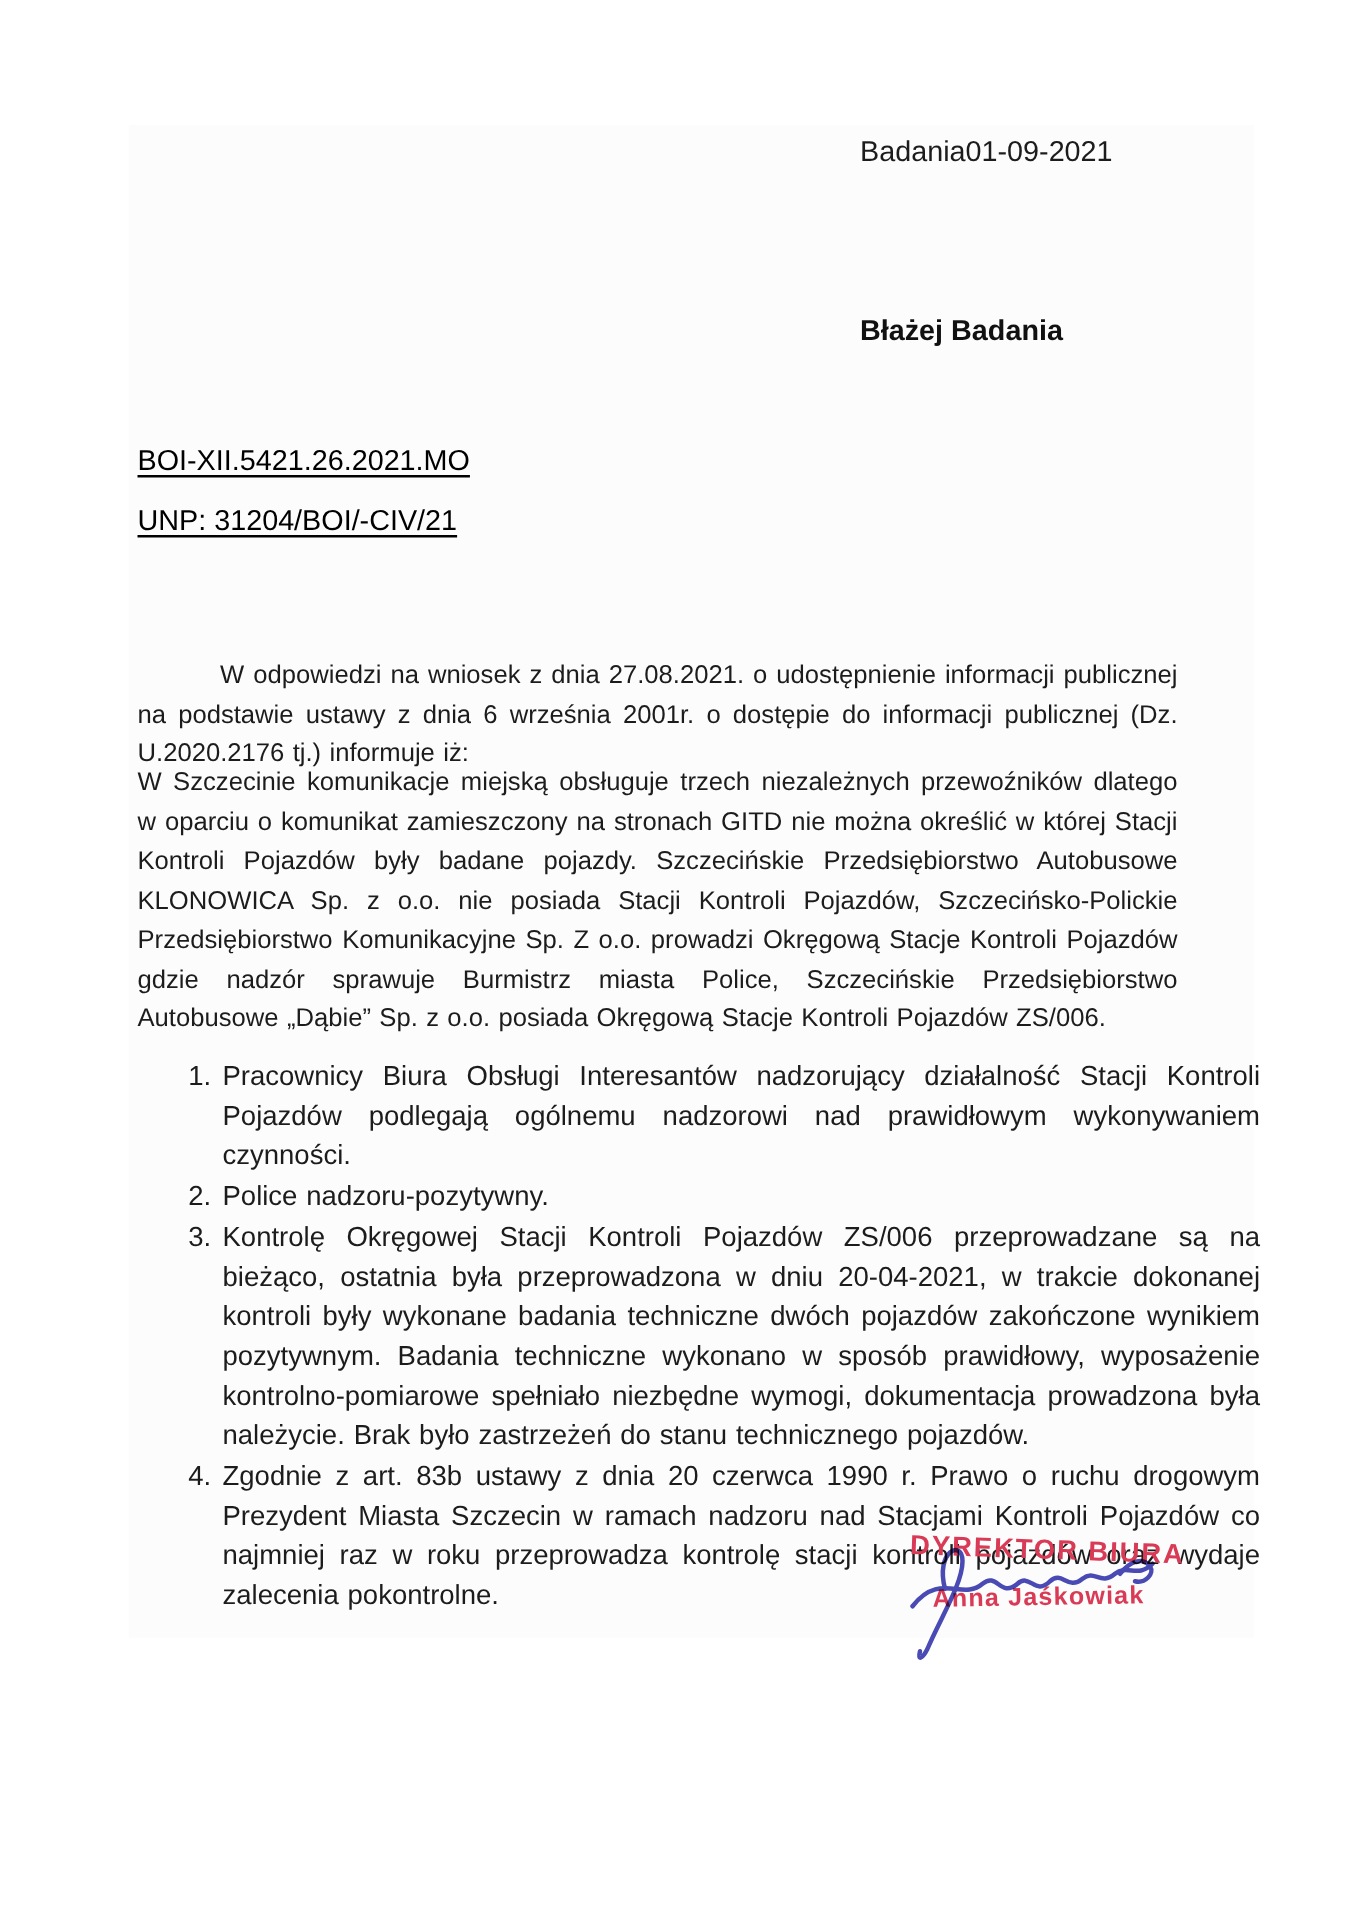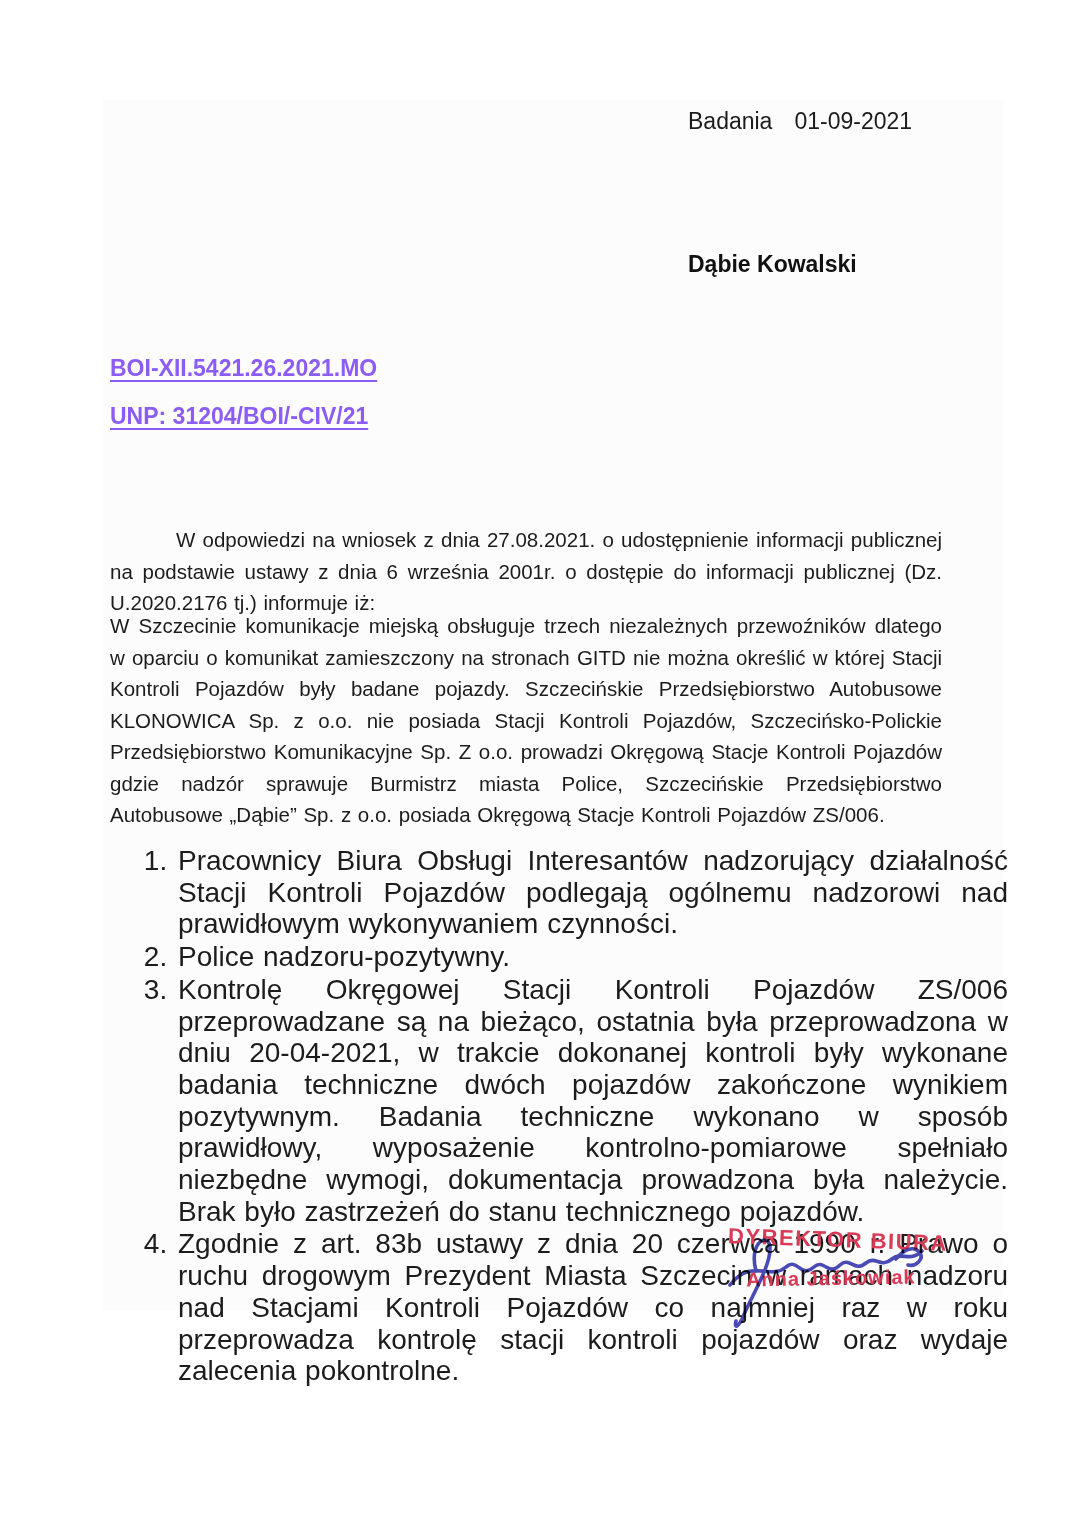--- a/index.html
+++ b/index.html
@@ -18,37 +18,37 @@
     width: 900px; height: 1210px;
     background: #fcfcfc;
   }
   .dateline {
     position: absolute;
     left: 688px; top: 108px;
     font-size: 23px;
     color: #1c1c1c;
     white-space: nowrap;
   }
-  .dateline .date { margin-left: 22px; }
+  .dateline .date { }
   .recipient {
     position: absolute;
     left: 688px; top: 251px;
     font-size: 23px;
     font-weight: bold;
     color: #111;
     white-space: nowrap;
   }
   .refline {
     position: absolute;
     left: 110px;
     font-size: 23px;
-    font-weight: bold;
+    font-weight: normal;
     text-decoration: underline;
     text-underline-offset: 4px;
-    color: #8b5cf6;
+    color: #000000;
     white-space: nowrap;
   }
   .ref1 { top: 355px; }
   .ref2 { top: 403px; }
   .para {
     position: absolute;
     left: 110px;
     width: 832px;
     font-size: 20.5px;
     line-height: 31.5px;
@@ -57,21 +57,21 @@
     word-spacing: 1px;
   }
   .para1 { top: 500px; text-indent: 66px; margin-top: 24px; }
   .para2 { top: 610px; }
   ol.findings {
     position: absolute;
     left: 110px; top: 845px;
     width: 832px;
     margin: 0;
     padding-left: 66px;
-    font-size: 28px;
+    font-size: 22px;
     line-height: 31.7px;
     text-align: justify;
     color: #1c1c1c;
     word-spacing: 1px;
   }
   ol.findings li { margin: 0 0 1px 0; padding-left: 2px; }
   .sig-block {
     position: absolute;
     left: 700px; top: 1215px;
     width: 260px; height: 130px;
@@ -104,21 +104,21 @@
 </style>
 </head>
 <body>
 
 <div class="scan-shade"></div>
 
 <div class="dateline">
   <span>Badania</span><span class="date">01-09-2021</span>
 </div>
 
-<div class="recipient">Dąbie Kowalski</div>
+<div class="recipient">Błażej Badania</div>
 
 <div class="refline ref1">BOI-XII.5421.26.2021.MO</div>
 <div class="refline ref2">UNP: 31204/BOI/-CIV/21</div>
 
 <div class="para para1">W odpowiedzi na wniosek z dnia 27.08.2021. o udostępnienie informacji publicznej na podstawie ustawy z dnia 6 września 2001r. o dostępie do informacji publicznej (Dz. U.2020.2176 tj.) informuje iż:</div>
 
 <div class="para para2">W Szczecinie komunikacje miejską obsługuje  trzech niezależnych przewoźników dlatego w oparciu o komunikat zamieszczony na stronach GITD nie można określić w której Stacji Kontroli Pojazdów były badane pojazdy. Szczecińskie Przedsiębiorstwo Autobusowe KLONOWICA Sp. z o.o. nie posiada Stacji Kontroli Pojazdów, Szczecińsko-Polickie Przedsiębiorstwo Komunikacyjne Sp. Z o.o. prowadzi Okręgową Stacje Kontroli Pojazdów gdzie nadzór sprawuje Burmistrz miasta Police, Szczecińskie Przedsiębiorstwo Autobusowe „Dąbie” Sp. z o.o. posiada  Okręgową Stacje Kontroli Pojazdów ZS/006.</div>
 
 <ol class="findings">
   <li>Pracownicy Biura Obsługi Interesantów  nadzorujący działalność Stacji Kontroli Pojazdów podlegają ogólnemu nadzorowi nad prawidłowym wykonywaniem czynności.</li>

